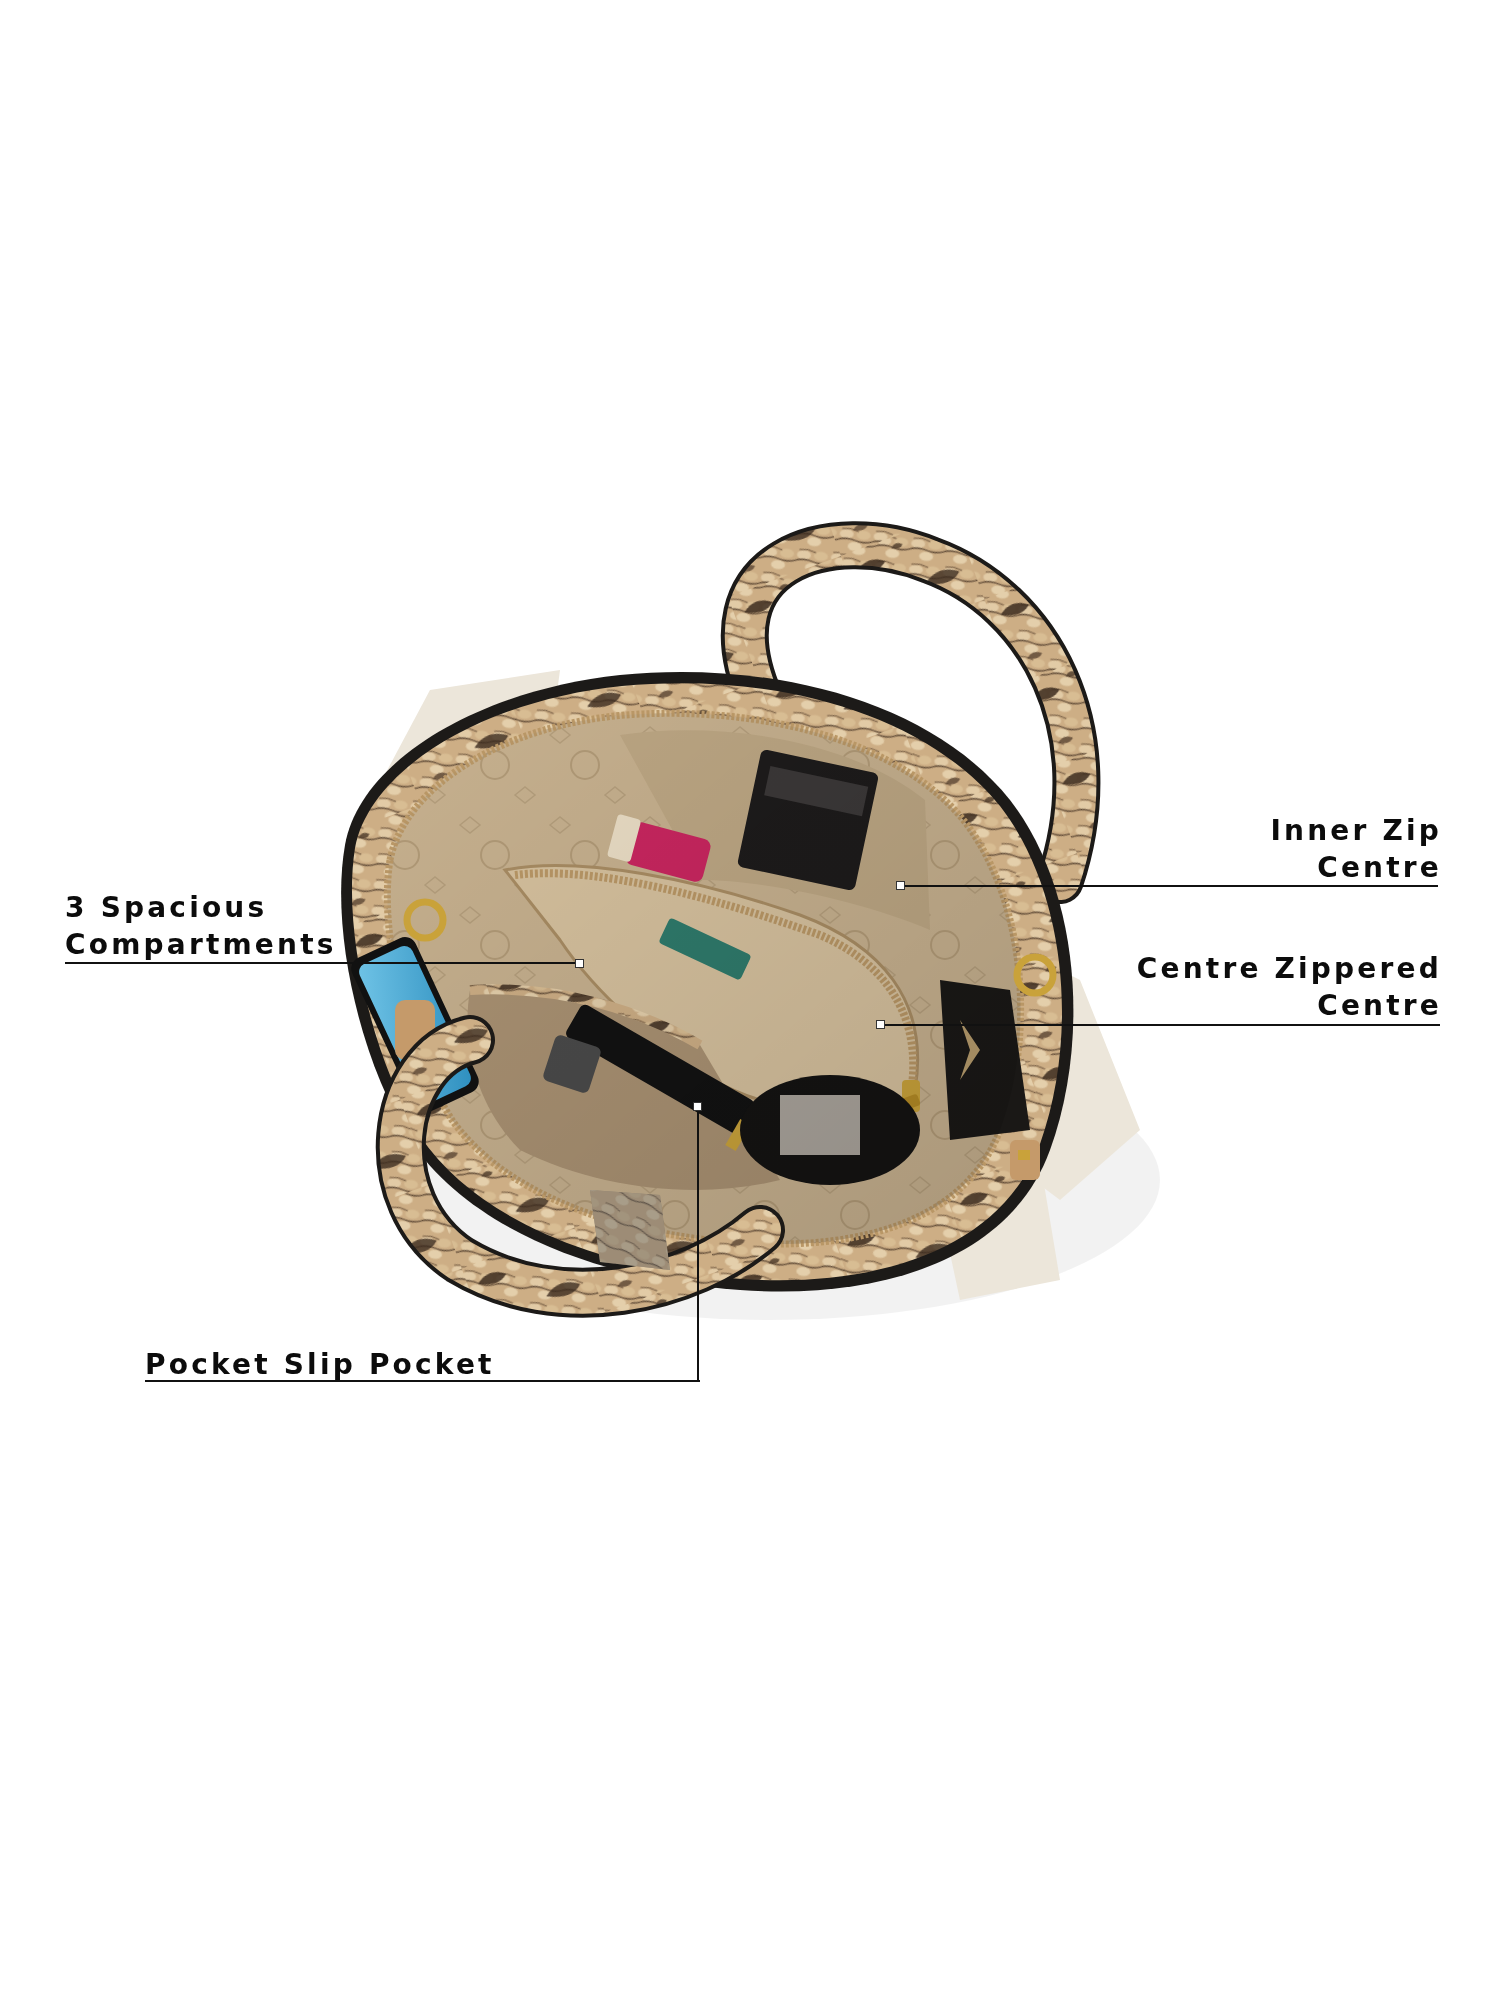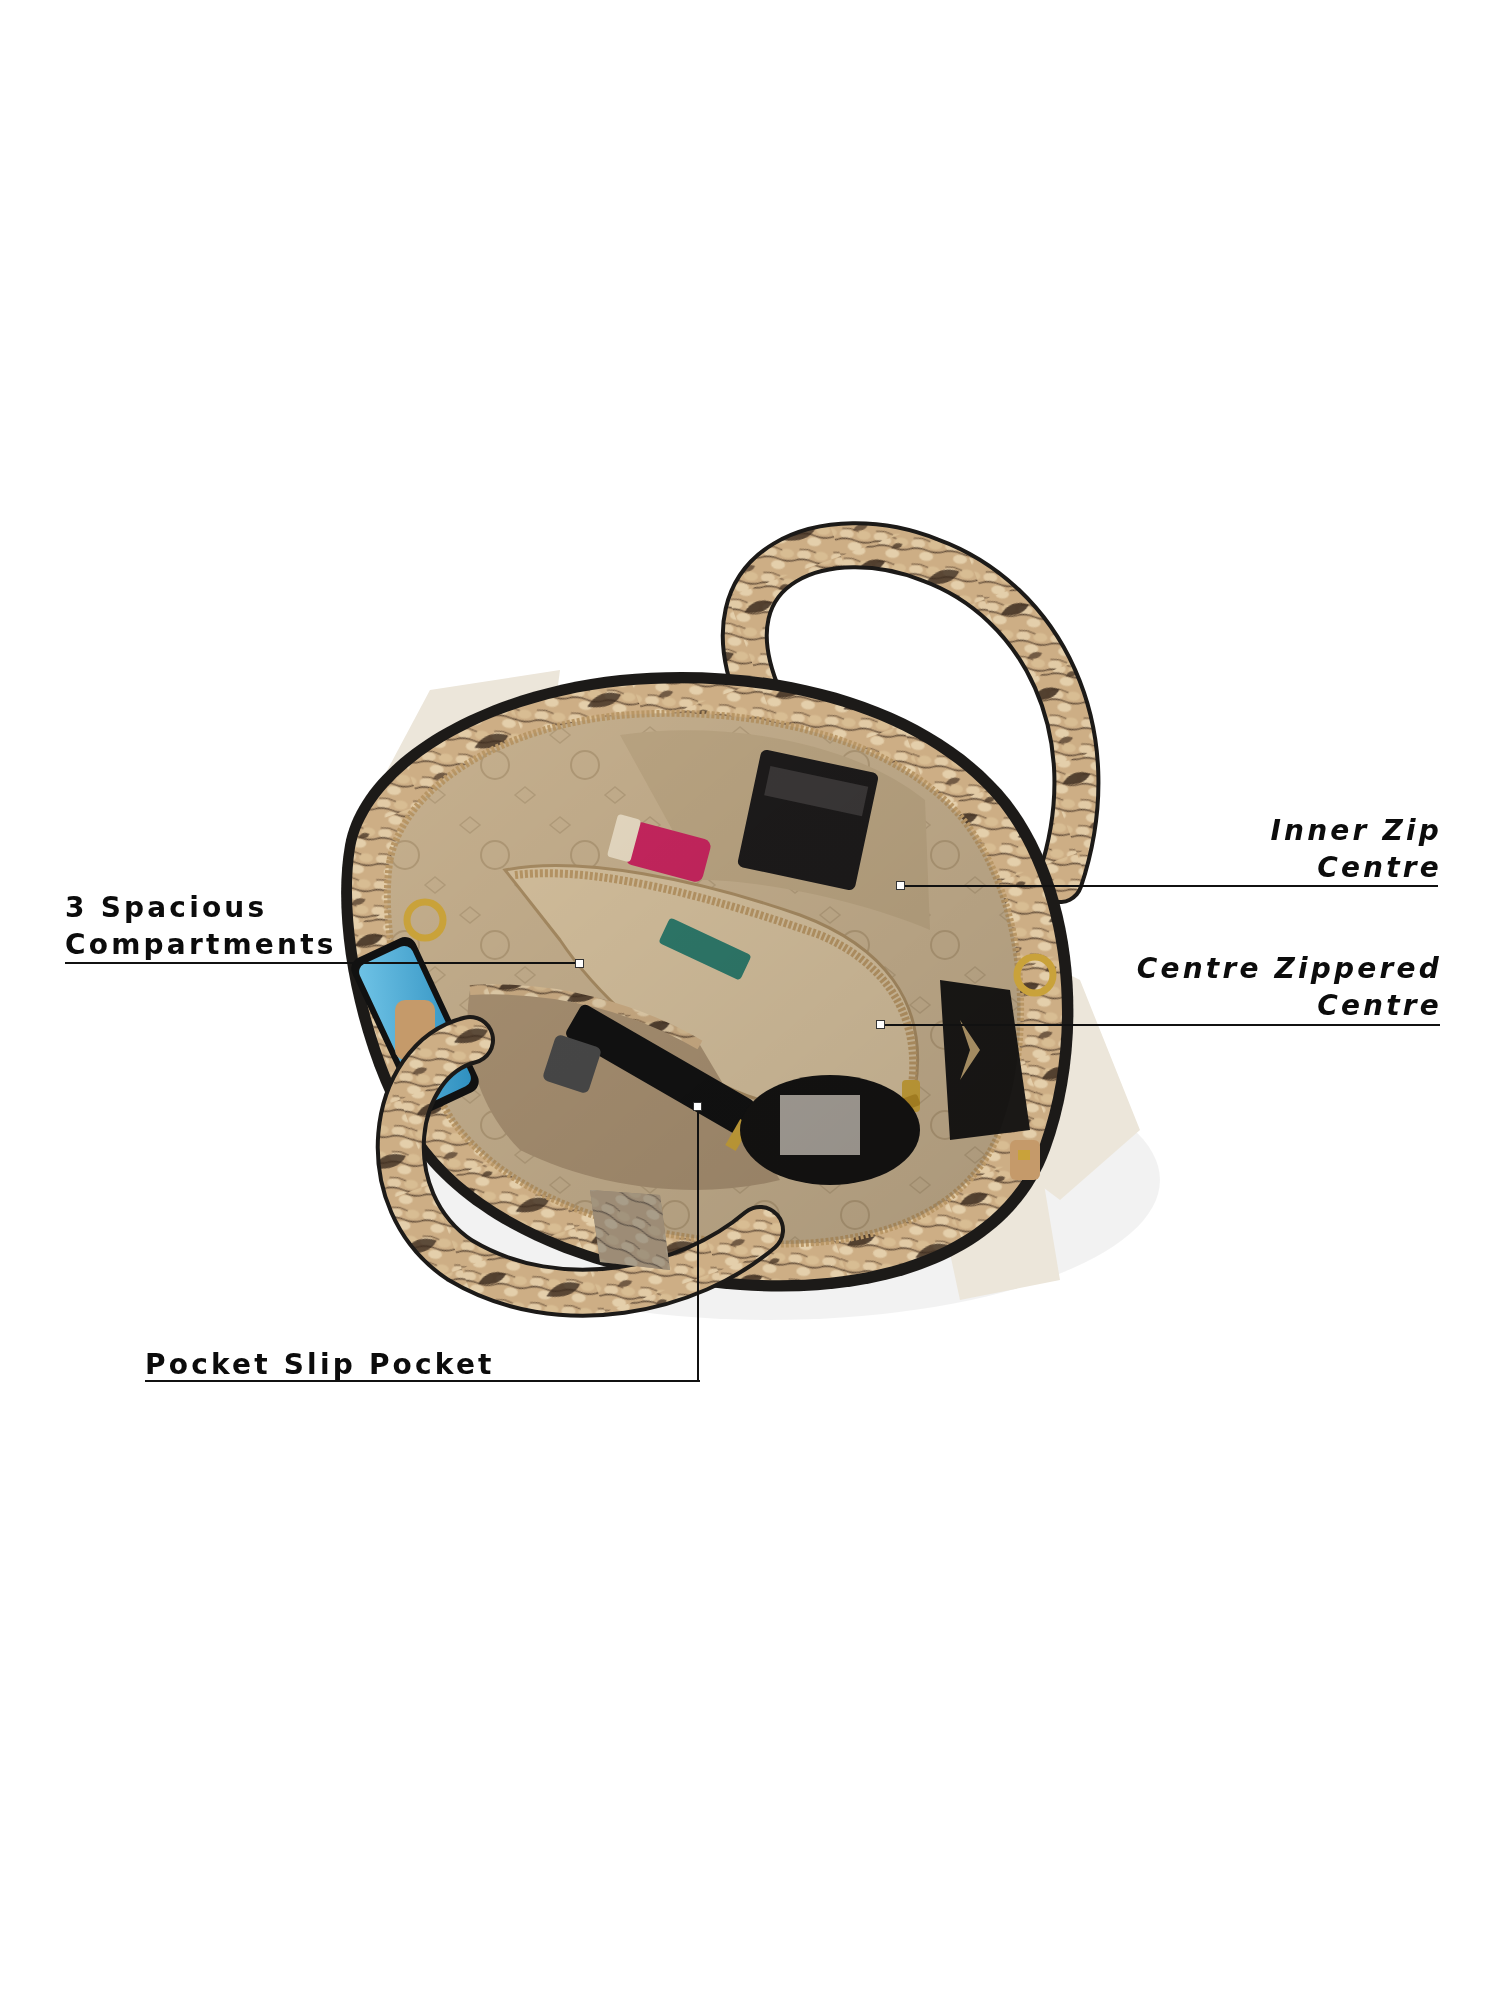--- a/index.html
+++ b/index.html
@@ -166,28 +166,28 @@
     <path d="M590 1190 L660 1195 L670 1270 L600 1262 Z" fill="url(#snake)" opacity="0.5"></path>
   </svg>
 
   <div class="callout-label align-left" style="left:65px; top:889px;">
     <span class="line">3 Spacious</span>
     <span class="line">Compartments</span>
   </div>
   <div class="leader" style="left:65px; top:962px; width:514px; height:2px;"></div>
   <div class="marker" style="left:575px; top:959px;"></div>
 
-  <div class="callout-label align-right" style="right:58px; top:812px;font-style:italic;">
+  <div class="callout-label align-right" style="right:58px; top:812px;">
     <span class="line">Inner Zip</span>
     <span class="line">Centre</span>
   </div>
   <div class="leader" style="left:902px; top:885px; width:536px; height:2px;"></div>
   <div class="marker" style="left:896px; top:881px;"></div>
 
-  <div class="callout-label align-right" style="right:58px; top:950px;font-style:italic;">
+  <div class="callout-label align-right" style="right:58px; top:950px;">
     <span class="line">Centre Zippered</span>
     <span class="line">Centre</span>
   </div>
   <div class="leader" style="left:882px; top:1024px; width:558px; height:2px;"></div>
   <div class="marker" style="left:876px; top:1020px;"></div>
 
   <div class="callout-label align-left" style="left:145px; top:1346px;">
     <span class="line">Pocket Slip Pocket</span>
   </div>
   <div class="leader" style="left:145px; top:1380px; width:555px; height:2px;"></div>

